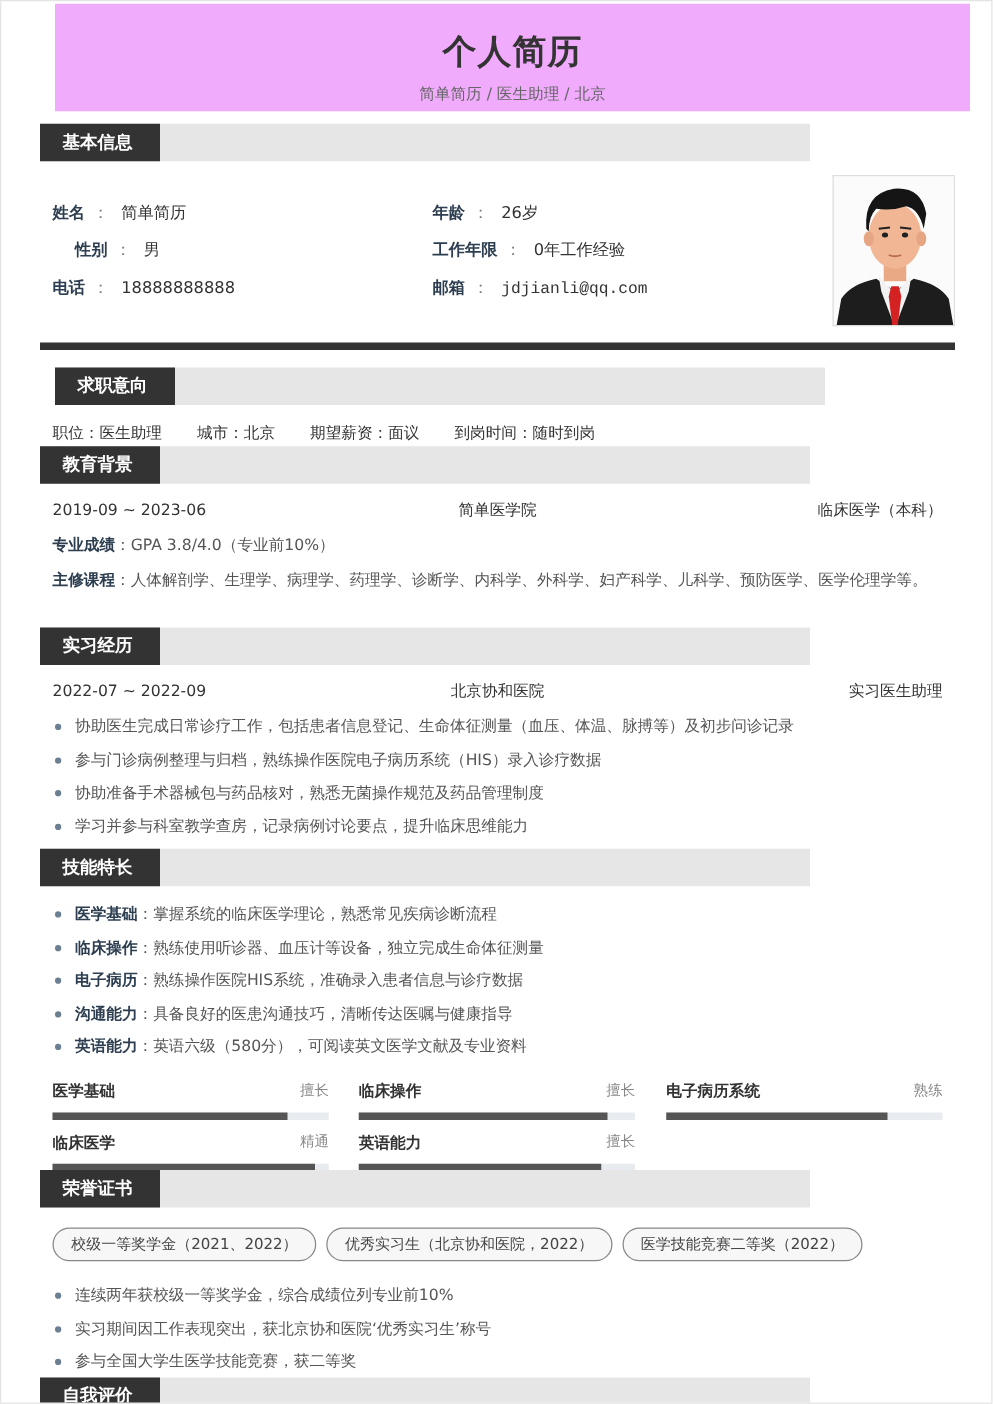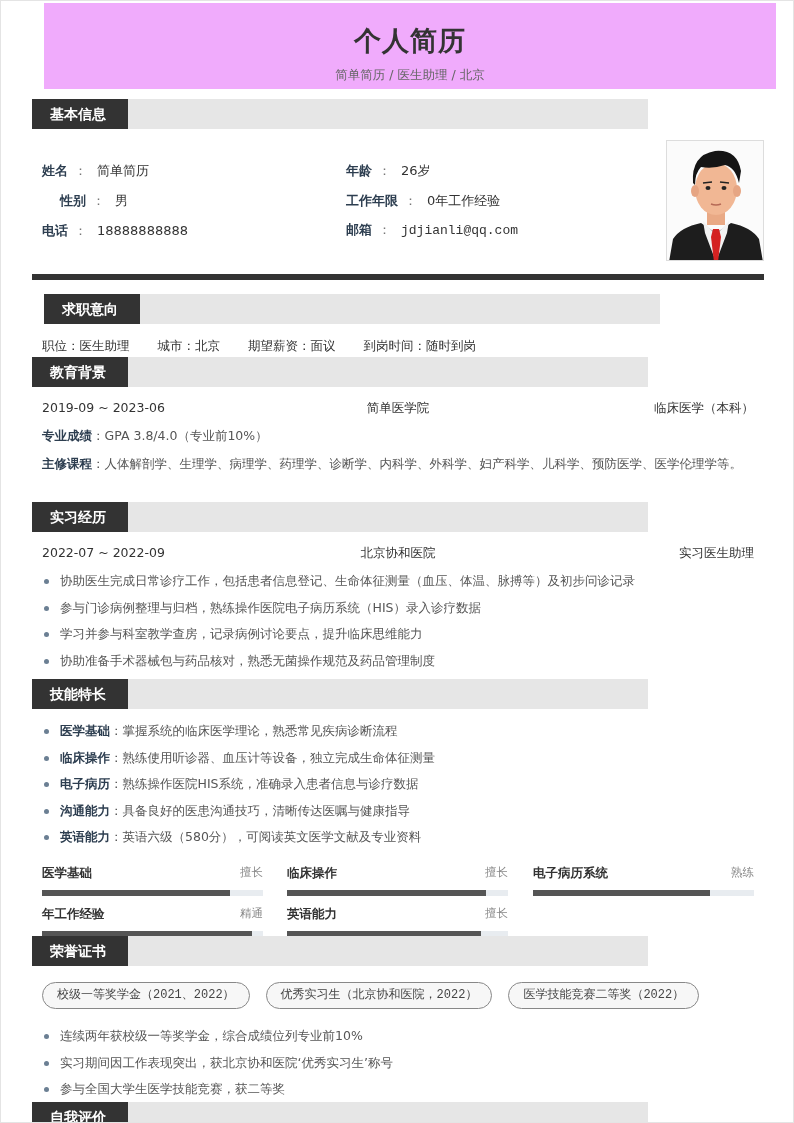--- a/index.html
+++ b/index.html
@@ -38,21 +38,21 @@
   .bullets li { position: relative; padding-left: 18px; font-size: 12.5px; color: #555; height: 26.5px; line-height: 18px; white-space: nowrap; }
   .bullets li::before { content: ""; position: absolute; left: 2px; top: 7px; width: 5px; height: 5px; border-radius: 50%; background: #6b7f93; }
   .bullets li .lbl { color: #2d3e50; }
 
   .skill { position: absolute; width: 221px; height: 36px; }
   .skill .name { position: absolute; left: 0; top: 0; font-size: 12.5px; font-weight: bold; color: #333; }
   .skill .level { position: absolute; right: 0; top: 0; font-size: 11.5px; color: #888; }
   .skill .track { position: absolute; left: 0; top: 25px; width: 221px; height: 6px; background: #e8ecf0; }
   .skill .fill { position: absolute; left: 0; top: 0; height: 6px; background: #555; }
 
-  .chips { position: absolute; left: 10px; top: 981px; display: flex; gap: 16px; font-family: Liberation Mono, monospace; }
+  .chips { position: absolute; left: 10px; top: 981px; display: flex; gap: 8px; }
   .chip { height: 27px; border: 1px solid #888; border-radius: 14px; padding: 0 14px; font-size: 12px; color: #444; line-height: 25px; background: #f7f7f7; white-space: nowrap; }
 </style>
 </head>
 <body>
 
 <div class="page">
 
   <div class="header">
     <div class="title">个人简历</div>
     <div class="subtitle">简单简历 / 医生助理 / 北京</div>
@@ -137,22 +137,22 @@
     <div class="tab">实习经历</div>
   </div>
   <div class="row3" style="top:544px;">
     <span class="l">2022-07 ~ 2022-09</span>
     <span class="m">北京协和医院</span>
     <span class="r">实习医生助理</span>
   </div>
   <ul class="bullets" style="top:571px;">
     <li>协助医生完成日常诊疗工作，包括患者信息登记、生命体征测量（血压、体温、脉搏等）及初步问诊记录</li>
     <li>参与门诊病例整理与归档，熟练操作医院电子病历系统（HIS）录入诊疗数据</li>
+    <li>协助准备手术器械包与药品核对，熟悉无菌操作规范及药品管理制度</li>
     <li>学习并参与科室教学查房，记录病例讨论要点，提升临床思维能力</li>
-    <li>协助准备手术器械包与药品核对，熟悉无菌操作规范及药品管理制度</li>
   </ul>
 
   <div class="sec-head" style="top:678px;">
     <div class="tab">技能特长</div>
   </div>
   <ul class="bullets" style="top:721px;">
     <li><span class="lbl">医学基础</span><span>：掌握系统的临床医学理论，熟悉常见疾病诊断流程</span></li>
     <li><span class="lbl">临床操作</span><span>：熟练使用听诊器、血压计等设备，独立完成生命体征测量</span></li>
     <li><span class="lbl">电子病历</span><span>：熟练操作医院HIS系统，准确录入患者信息与诊疗数据</span></li>
     <li><span class="lbl">沟通能力</span><span>：具备良好的医患沟通技巧，清晰传达医嘱与健康指导</span></li>
@@ -174,21 +174,21 @@
       </div>
   </div>
   <div class="skill" style="left:501px; top:864px;">
     <span class="name">电子病历系统</span>
     <span class="level">熟练</span>
     <div class="track">
         <div class="fill" style="width: 80%;"></div>
       </div>
   </div>
   <div class="skill" style="left:10px; top:905px;">
-    <span class="name">年工作经验</span>
+    <span class="name">临床医学</span>
     <span class="level">精通</span>
     <div class="track">
         <div class="fill" style="width: 95%;"></div>
       </div>
   </div>
   <div class="skill" style="left:255px; top:905px;">
     <span class="name">英语能力</span>
     <span class="level">擅长</span>
     <div class="track">
         <div class="fill" style="width: 88%;"></div>

